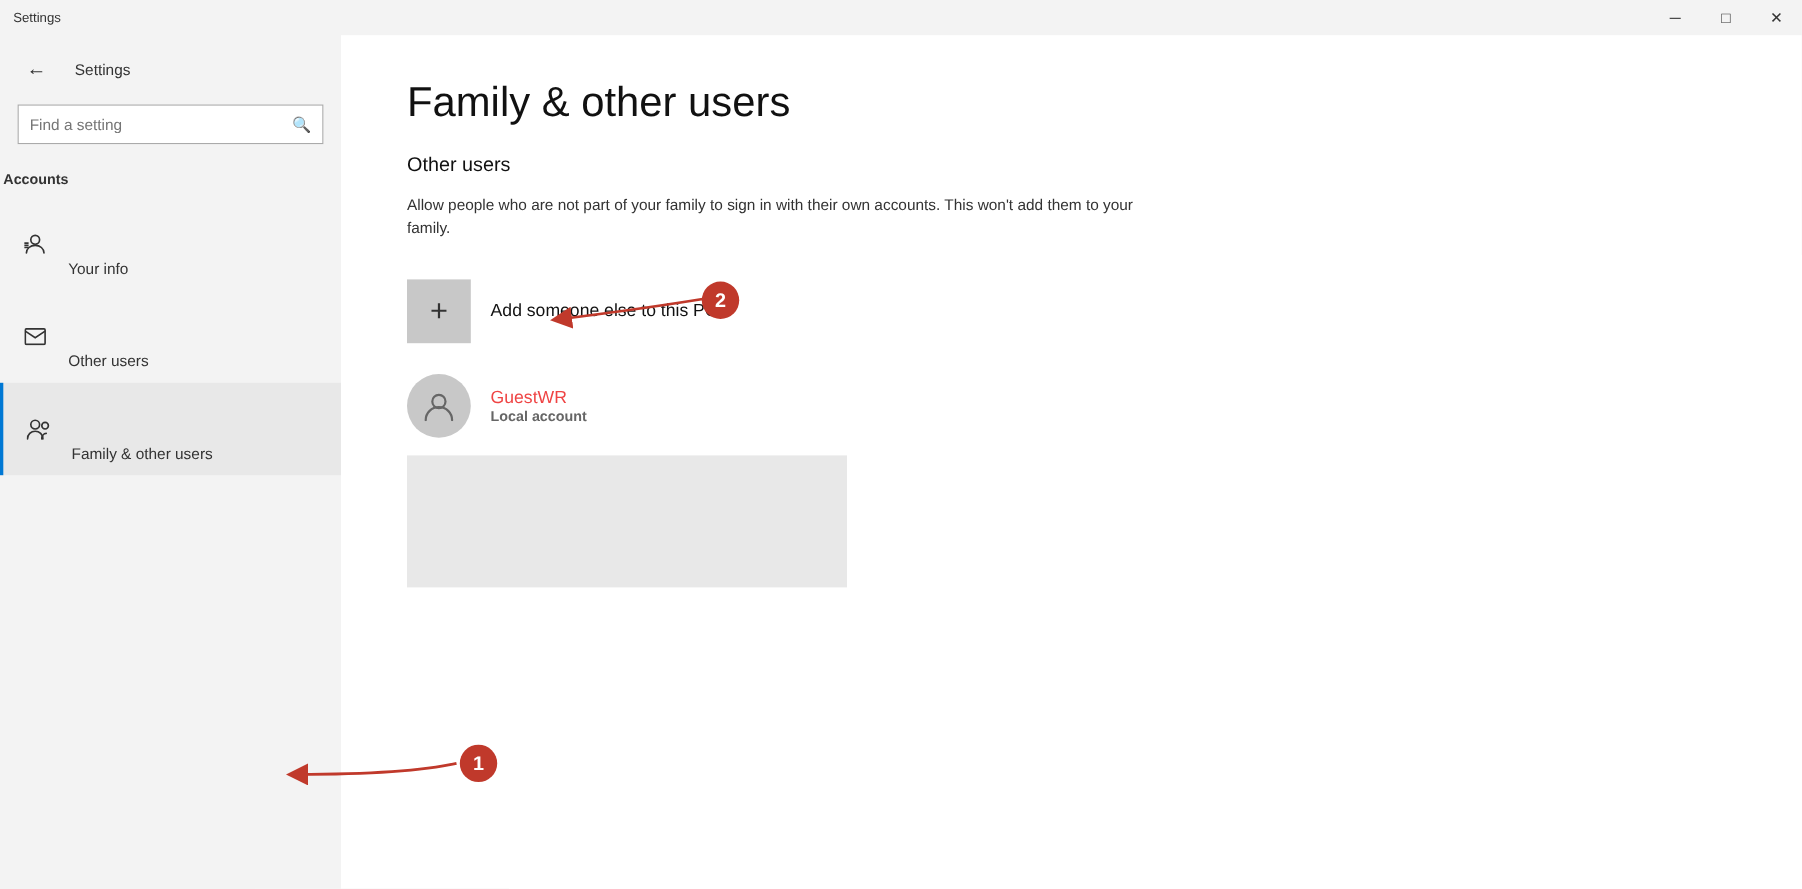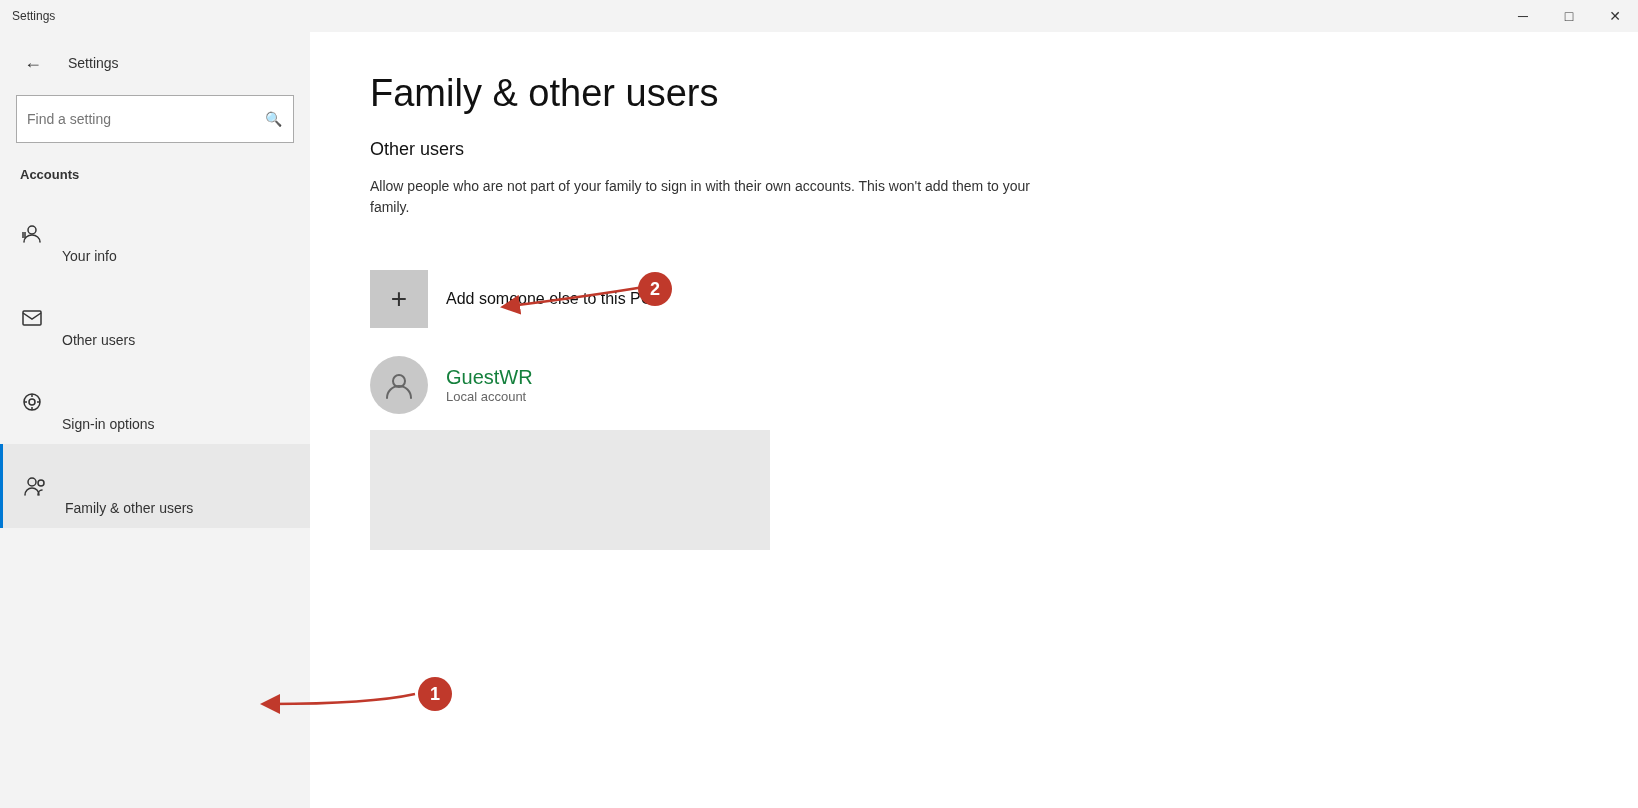--- a/index.html
+++ b/index.html
@@ -64,41 +64,41 @@
       font-size: 14px;
       color: #333;
     }
 
     .search-box {
       margin: 4px 16px 20px 16px;
       display: flex;
       align-items: center;
       border: 1px solid #aaa;
       background: white;
-      height: 48px;
+      height: 36px;
       padding: 0 10px;
     }
     .search-input {
       flex: 1;
       border: none;
       outline: none;
       font-size: 14px;
       color: #333;
       background: transparent;
     }
     .search-icon-svg {
       color: #555;
       font-size: 14px;
     }
 
     .accounts-label {
       font-size: 13px;
       font-weight: 700;
       color: #333;
-      padding: 4px 16px 10px 20px;
+      padding: 4px 16px 10px 3px;
     }
 
     .nav-item {
       display: flex;
       align-items: center;
       padding: 12px 16px 12px 16px;
       cursor: pointer;
       border: none;
       background: transparent;
       width: 100%;
@@ -146,21 +146,21 @@
       font-weight: 400;
       color: #111;
       margin-bottom: 16px;
     }
 
     .section-desc {
       font-size: 14px;
       color: #333;
       max-width: 680px;
       line-height: 1.5;
-      margin-bottom: 44px;
+      margin-bottom: 28px;
     }
 
     
     .add-user-btn {
       display: flex;
       align-items: center;
       background: transparent;
       border: none;
       cursor: pointer;
       padding: 8px 0;
@@ -198,22 +198,22 @@
       border-radius: 50%;
       display: flex;
       align-items: center;
       justify-content: center;
       margin-right: 18px;
       flex-shrink: 0;
       font-size: 26px;
       color: #666;
     }
     .user-info { display: flex; flex-direction: column; }
-    .user-name { font-size: 20px; color: #15803d; }
-    .user-type { font-size: 13px; color: #666; }
+    .user-name { font-size: 16px; color: #ef4444; }
+    .user-type { font-size: 13px; color: #666; font-weight: bold; }
 
     
     .redacted-box {
       width: 400px;
       height: 120px;
       background: #e8e8e8;
       margin-top: 8px;
     }
 
     
@@ -285,33 +285,20 @@
     <button class="nav-item">
       <span class="nav-item-icon">
         <svg width="20" height="16" viewBox="0 0 20 16" fill="none">
           <rect x="1" y="1" width="18" height="14" rx="1" stroke="#333" stroke-width="1.5" fill="none"></rect>
           <path d="M1 3l9 6 9-6" stroke="#333" stroke-width="1.5" fill="none"></path>
         </svg>
       </span>
       <span class="nav-item-label">Other users</span>
     </button>
 
-    <button class="nav-item">
-      <span class="nav-item-icon">
-        <svg width="20" height="20" viewBox="0 0 20 20" fill="none">
-          <circle cx="10" cy="10" r="8" stroke="#333" stroke-width="1.5" fill="none"></circle>
-          <circle cx="10" cy="10" r="3" stroke="#333" stroke-width="1.5" fill="none"></circle>
-          <line x1="10" y1="2" x2="10" y2="5" stroke="#333" stroke-width="1.5"></line>
-          <line x1="10" y1="15" x2="10" y2="18" stroke="#333" stroke-width="1.5"></line>
-          <line x1="2" y1="10" x2="5" y2="10" stroke="#333" stroke-width="1.5"></line>
-          <line x1="15" y1="10" x2="18" y2="10" stroke="#333" stroke-width="1.5"></line>
-        </svg>
-      </span>
-      <span class="nav-item-label">Sign-in options</span>
-    </button>
 
 
     <button class="nav-item active">
       <span class="nav-item-icon">
         <svg width="22" height="20" viewBox="0 0 22 20" fill="none">
           <circle cx="8" cy="6" r="4" stroke="#333" stroke-width="1.5" fill="none"></circle>
           <path d="M1 19c0-3.9 3.1-7 7-7s7 3.1 7 7" stroke="#333" stroke-width="1.5" fill="none" stroke-linecap="round"></path>
           <circle cx="17" cy="7" r="3" stroke="#333" stroke-width="1.5" fill="none"></circle>
           <path d="M14 19c0-2.8 1.8-5 4-5" stroke="#333" stroke-width="1.5" fill="none" stroke-linecap="round"></path>
           <line x1="20" y1="4" x2="20" y2="4" stroke="#333" stroke-width="1.5"></line>

